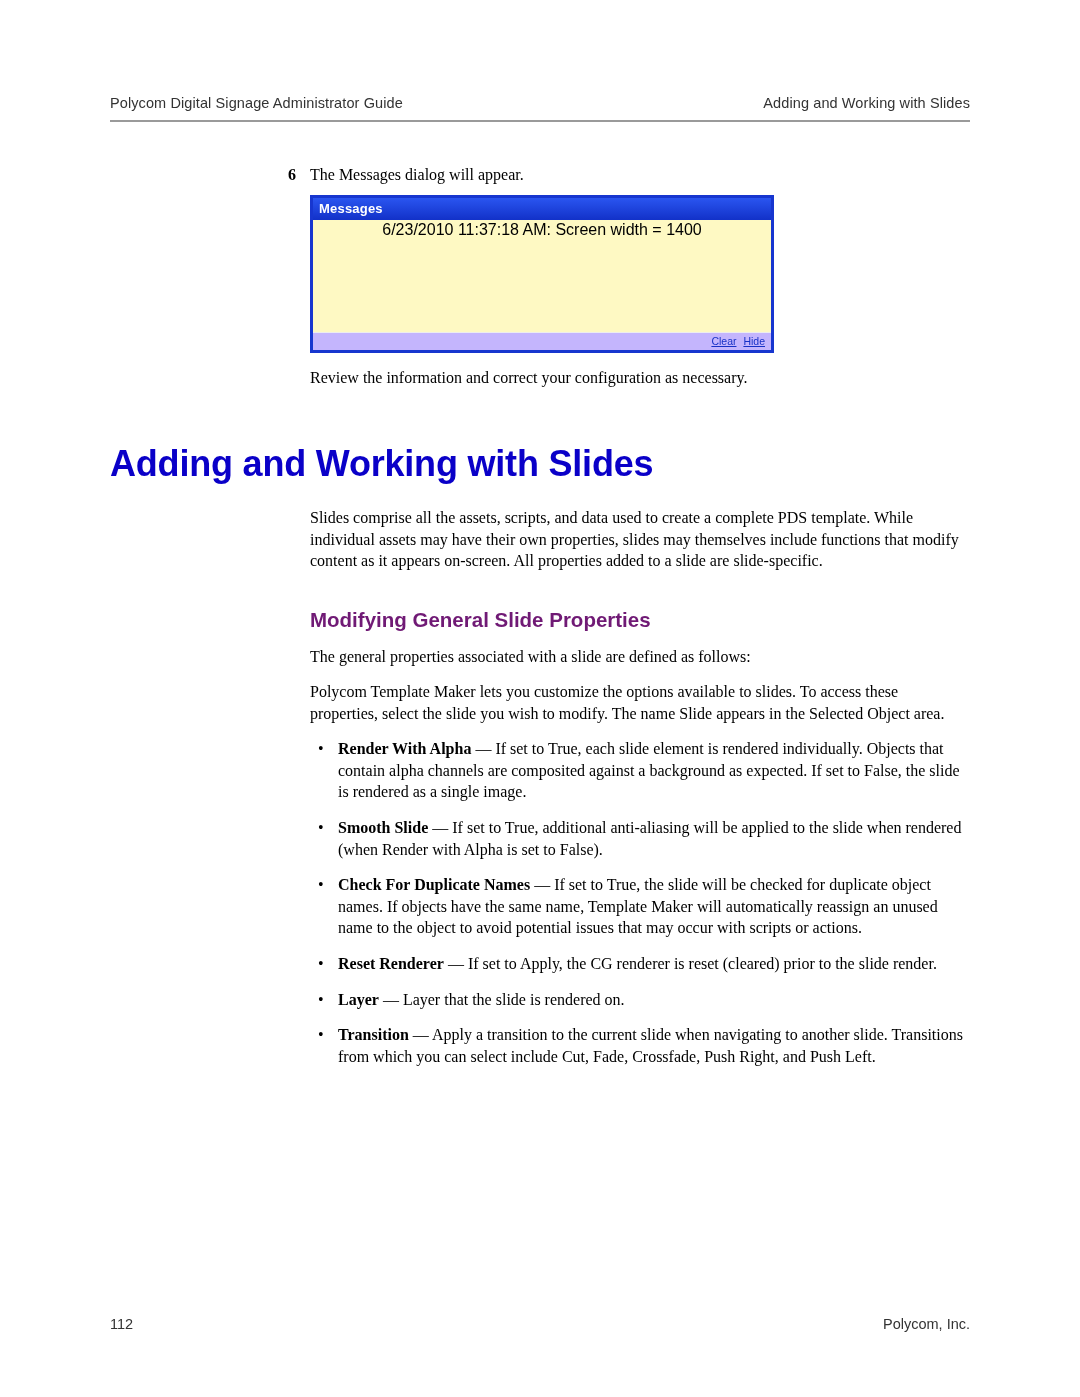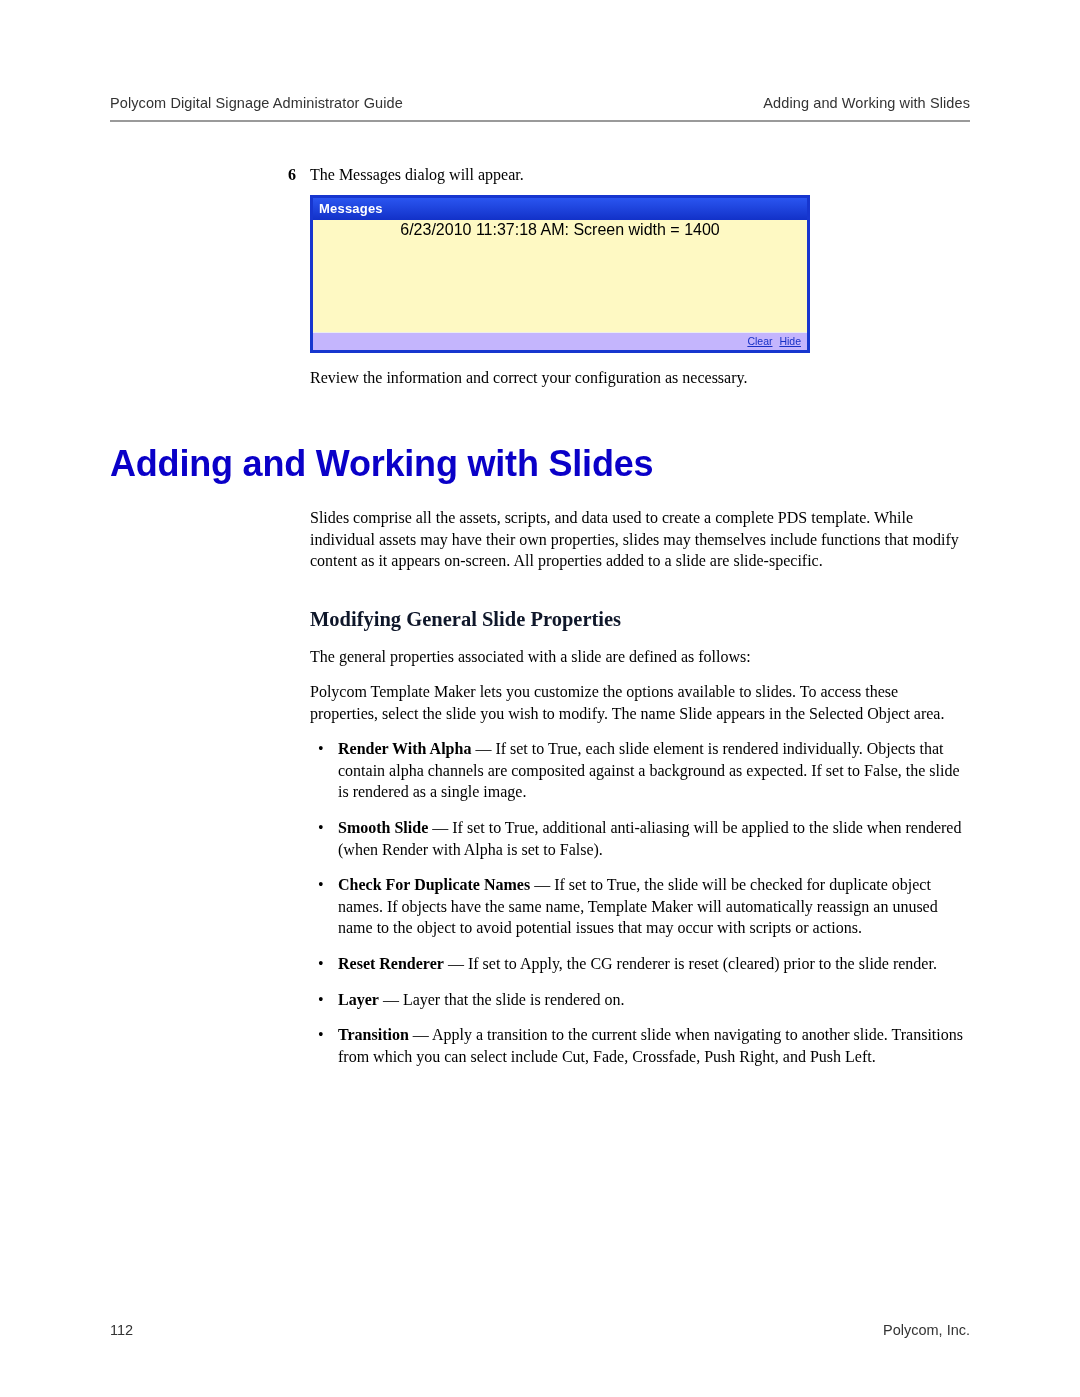--- a/index.html
+++ b/index.html
@@ -41,21 +41,21 @@
   .step-num {
     position: absolute;
     left: -22px;
     top: 0;
     font-weight: bold;
   }
   .step-text {
   }
   .msg-window {
     border: 3px solid #1736cf;
-    width: 500px;
+    width: 464px;
     margin-top: 10px;
     margin-bottom: 14px;
     background: #fff;
     font-family: Tahoma, Arial, sans-serif;
     box-sizing: border-box;
   }
   .msg-titlebar {
     background: linear-gradient(to bottom, #2a55f0, #1231c8);
     color: #fff;
     font-size: 13px;
@@ -87,23 +87,23 @@
   .h1 {
     font-family: Arial, Helvetica, sans-serif;
     font-weight: bold;
     color: #0a00c8;
     font-size: 36px;
     margin-top: 52px;
     margin-bottom: 18px;
     letter-spacing: -0.2px;
   }
   .h2 {
-    font-family: Liberation Serif, serif;
+    font-family: Liberation Sans, sans-serif;
     font-weight: bold;
-    color: #0f172a;
+    color: #701a75;
     font-size: 20.5px;
     margin-top: 34px;
     margin-bottom: 12px;
   }
   .para {
     margin: 0 0 14px 0;
   }
   ul.props {
     list-style: none;
     padding: 0;
@@ -119,21 +119,21 @@
     position: absolute;
     left: 8px;
     top: 0;
     font-size: 16px;
   }
   .bold {
     font-weight: bold;
   }
   .footer {
     position: absolute;
-    bottom: 56px;
+    bottom: 62px;
     left: 110px;
     right: 110px;
     display: flex;
     justify-content: space-between;
     font-family: "Arial Narrow", Arial, sans-serif;
     font-stretch: condensed;
     font-size: 14.5px;
     color: #333;
   }
 </style>

